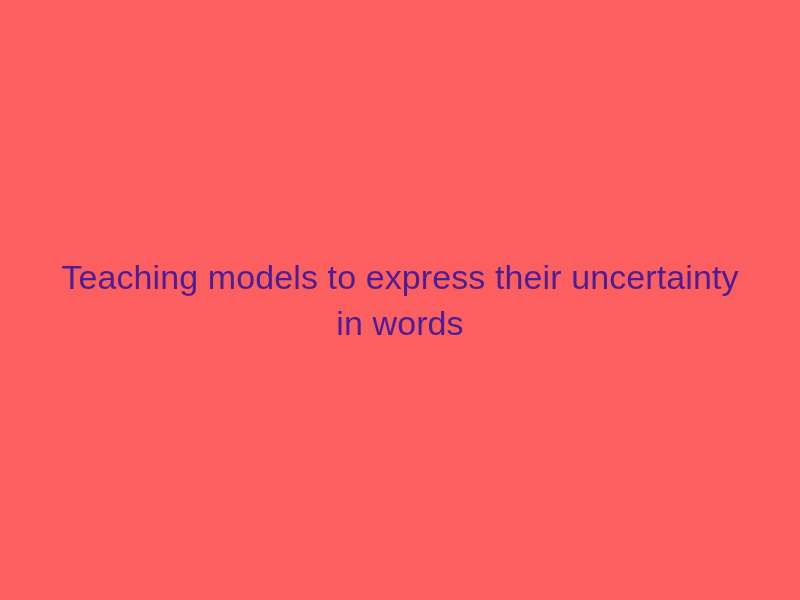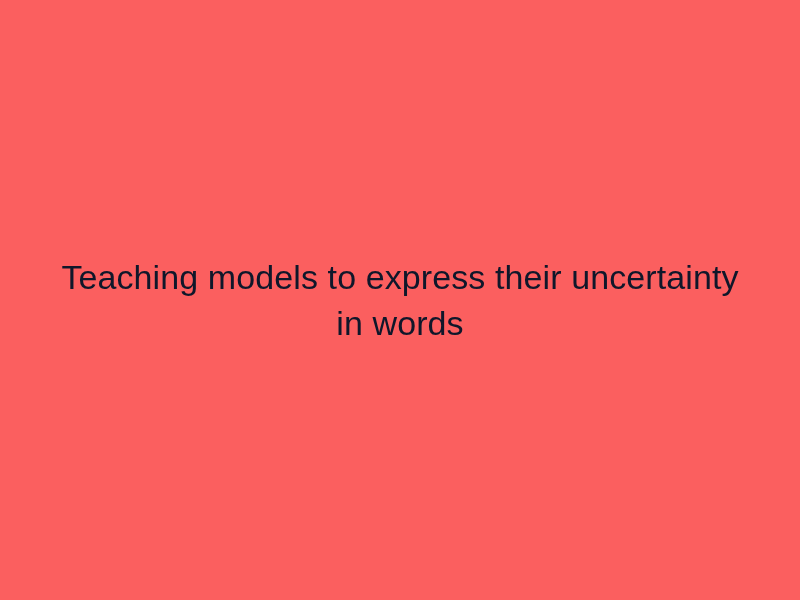--- a/index.html
+++ b/index.html
@@ -45,17 +45,17 @@
     padding: 0;
   }
 </style>
 </head>
 <body>
 
 <div id="preview-card" style="background: rgb(251, 95, 95);">
 
   <div id="title-block">
 
-    <h1 id="card-title" style="color: #0f172a;">Teaching models to express their uncertainty in words</h1>
+    <h1 id="card-title" style="color: #4c1d95;">Teaching models to express their uncertainty in words</h1>
 
   </div>
 
 </div>
 
 </body></html>

